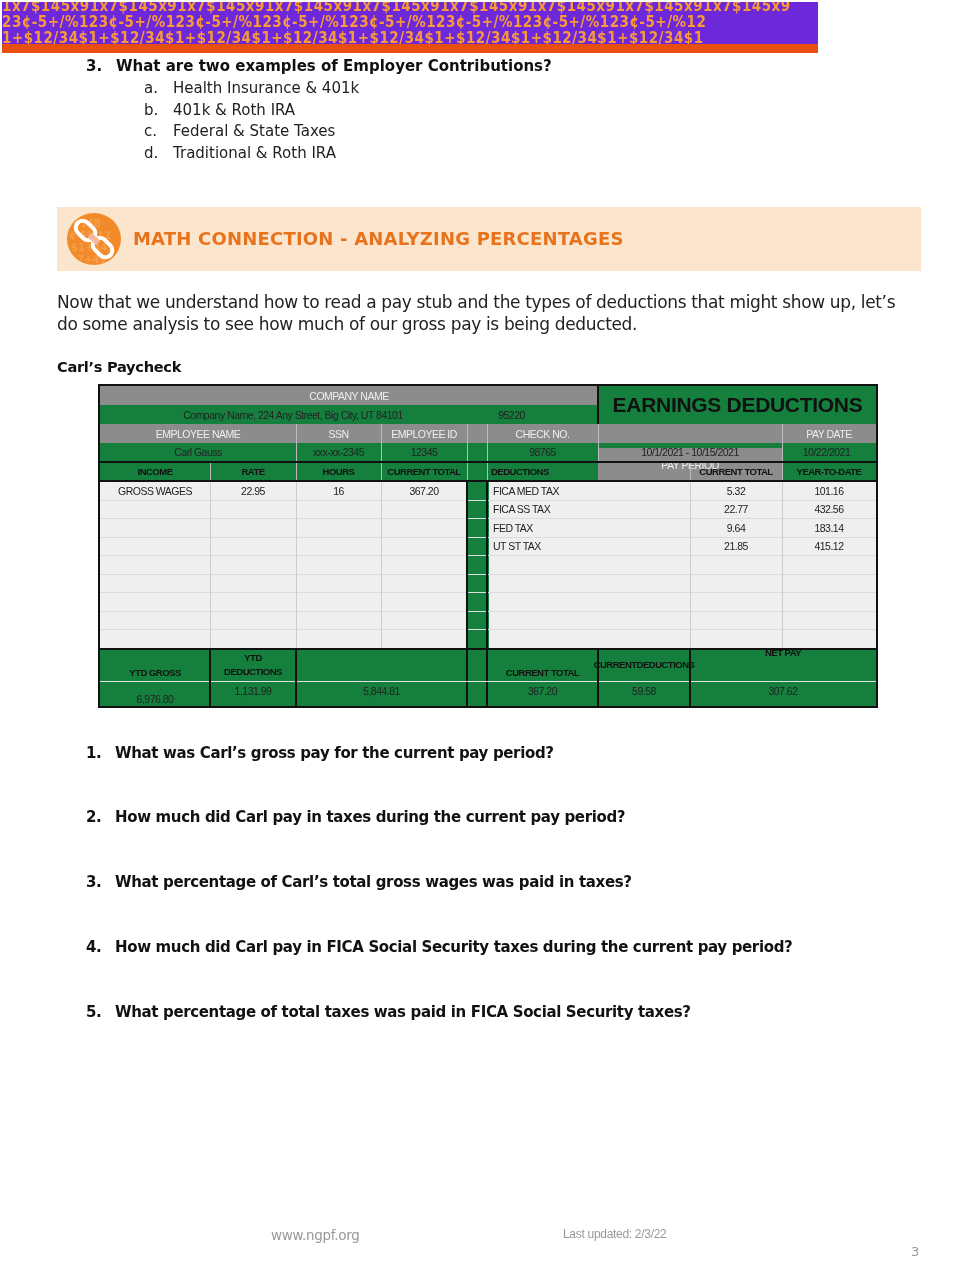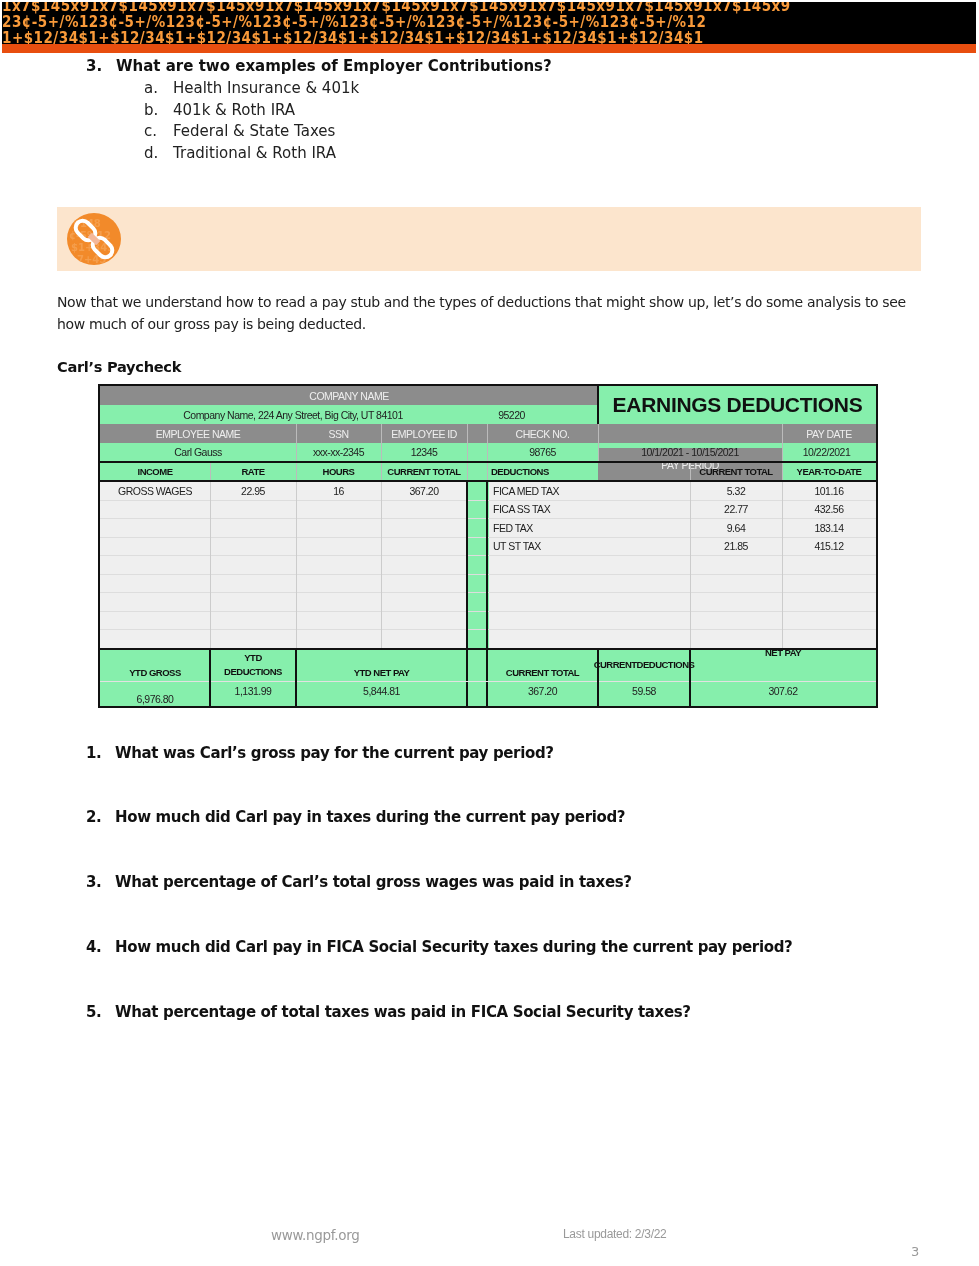--- a/index.html
+++ b/index.html
@@ -1,39 +1,39 @@
 <!DOCTYPE html>
 <html><head>
 <meta charset="utf-8">
 <style>
   * { box-sizing: border-box; margin: 0; padding: 0; }
   html, body { width: 979px; height: 1266px; background: #ffffff; overflow: hidden; }
   body { position: relative; font-family: "Liberation Sans", "DejaVu Sans", sans-serif; color: #111; }
 
   
-  .banner { position: absolute; left: 2px; top: 2px; width: 974px; height: 51px; background: #000000; overflow: hidden; }
+  .banner { position: absolute; left: 2px; top: 2px; width: 816px; height: 51px; background: #6d28d9; overflow: hidden; }
   .banner .pattern { position: absolute; left: 0; top: -2px; width: 100%; font-family: "DejaVu Sans Condensed", "DejaVu Sans", sans-serif; font-weight: bold; font-size: 15px; line-height: 13px; color: #f99a3a; white-space: nowrap; letter-spacing: 0.5px; }
   .banner .bar { position: absolute; left: 0; bottom: 0; width: 100%; height: 9px; background: #e84e0f; }
 
   
   .prev-q { position: absolute; left: 86px; top: 57px; font-family: "DejaVu Sans", sans-serif; font-weight: bold; font-size: 15px; color: #111; }
   .prev-q .num { display: inline-block; width: 30px; }
   .options { position: absolute; left: 144px; top: 78px; font-family: "DejaVu Sans", sans-serif; font-size: 15px; line-height: 21.7px; color: #222; }
   .options .opt-letter { display: inline-block; width: 29px; }
 
   
   .section-header { position: absolute; left: 57px; top: 207px; width: 864px; height: 64px; background: #fce5cd; }
   .section-icon { position: absolute; left: 10px; top: 6px; width: 54px; height: 52px; border-radius: 50%; background: #f28a2a; overflow: hidden; }
   .section-title { position: absolute; left: 76px; top: 21px; font-family: "DejaVu Sans", sans-serif; font-weight: bold; font-size: 18px; color: #e8731d; letter-spacing: 0.2px; }
 
-  .intro { position: absolute; left: 57px; top: 292px; width: 860px; font-family: "DejaVu Sans", sans-serif; font-size: 14px; line-height: 21.5px; color: #222; letter-spacing: -0.35px; }
+  .intro { position: absolute; left: 57px; top: 292px; width: 860px; font-family: "DejaVu Sans", sans-serif; font-size: 17px; line-height: 21.5px; color: #222; letter-spacing: -0.35px; }
   .sub-heading { position: absolute; left: 57px; top: 358px; font-family: "DejaVu Sans", sans-serif; font-weight: bold; font-size: 14.6px; color: #111; letter-spacing: -0.3px; }
 
   
-  .stub { position: absolute; left: 98px; top: 384px; width: 780px; height: 324px; border: 2px solid #111; background: #86efac; font-family: "Liberation Sans", sans-serif; font-size: 10.5px; letter-spacing: -0.5px; color: #222; }
+  .stub { position: absolute; left: 98px; top: 384px; width: 780px; height: 324px; border: 2px solid #111; background: #15803d; font-family: "Liberation Sans", sans-serif; font-size: 10.5px; letter-spacing: -0.5px; color: #222; }
   .stub .cell { position: absolute; display: flex; align-items: center; justify-content: center; white-space: nowrap; }
   .gray-hdr { background: #8c8c8c; color: #eee; }
   .stub .hline { position: absolute; height: 1px; background: #ddd; }
   .stub .vline { position: absolute; width: 1px; background: #ccc; }
   .stub .thick-h { position: absolute; height: 2px; background: #111; }
   .stub .thick-v { position: absolute; width: 2px; background: #111; }
   .stub .bold-hdr { font-weight: bold; font-size: 9.5px; color: #111; }
   .earn-title { font-family: "Liberation Sans", sans-serif; font-weight: bold; font-size: 21px; color: #111; letter-spacing: -0.3px; }
   .left { justify-content: flex-start !important; padding-left: 4px; }
   .body-bg { position: absolute; background: #efefef; }
@@ -77,20 +77,21 @@
       <text x="2" y="26" font-size="10" font-weight="bold" fill="#f59e4c" font-family="DejaVu Sans, sans-serif">¢-5%12</text>
       <text x="4" y="38" font-size="10" font-weight="bold" fill="#f59e4c" font-family="DejaVu Sans, sans-serif">$1+34$</text>
       <text x="10" y="50" font-size="10" font-weight="bold" fill="#f59e4c" font-family="DejaVu Sans, sans-serif">7+45</text>
       <g transform="rotate(-45 27 26)">
         <rect x="20" y="3" width="14" height="22" rx="7" ry="7" fill="none" stroke="#ffffff" stroke-width="4"></rect>
         <rect x="20" y="27" width="14" height="22" rx="7" ry="7" fill="none" stroke="#ffffff" stroke-width="4"></rect>
         <rect x="24" y="20" width="6" height="12" fill="#f4b89a"></rect>
       </g>
     </svg>
   </div>
+  <div class="section-title">MATH CONNECTION - ANALYZING PERCENTAGES</div>
 </div>
 
 <p class="intro">Now that we understand how to read a pay stub and the types of deductions that might show up, let’s do some analysis to see how much of our gross pay is being deducted.</p>
 <div class="sub-heading">Carl’s Paycheck</div>
 
 <div class="stub">
 
   <div class="cell gray-hdr" style="left:0;top:0;width:498px;height:19px;">COMPANY NAME</div>
   <div class="cell" style="left:0;top:19px;width:370px;height:19px;padding-left:16px;">Company Name, 224 Any Street, Big City, UT 84101</div>
   <div class="cell" style="left:370px;top:19px;width:83px;height:19px;">95220</div>
@@ -183,23 +184,20 @@
 
   <div class="thick-h" style="left:0;top:262px;width:776px;"></div>
 
   <div class="cell bold-hdr" style="left:0;top:264px;width:110px;height:30px;flex-direction:column;justify-content:flex-end;padding-bottom:2px;">
       <span>YTD GROSS</span>
     </div>
   <div class="cell bold-hdr" style="left:110px;top:264px;width:86px;height:30px;flex-direction:column;line-height:14px;">
       <span>YTD</span>
       <span>DEDUCTIONS</span>
     </div>
-  <div class="cell bold-hdr" style="left:196px;top:264px;width:171px;height:30px;flex-direction:column;justify-content:flex-end;padding-bottom:2px;">
-      <span>YTD NET PAY</span>
-    </div>
   <div class="cell bold-hdr" style="left:387px;top:264px;width:111px;height:30px;flex-direction:column;justify-content:flex-end;padding-bottom:2px;">
       <span>CURRENT TOTAL</span>
     </div>
   <div class="cell bold-hdr" style="left:498px;top:264px;width:92px;height:30px;flex-direction:row;line-height:14px;">
       <span>CURRENT</span>
       <span>DEDUCTIONS</span>
     </div>
   <div class="cell bold-hdr" style="left:590px;top:264px;width:186px;height:18px;flex-direction:column;justify-content:flex-end;padding-bottom:10px;">
       <span>NET PAY</span>
     </div>

